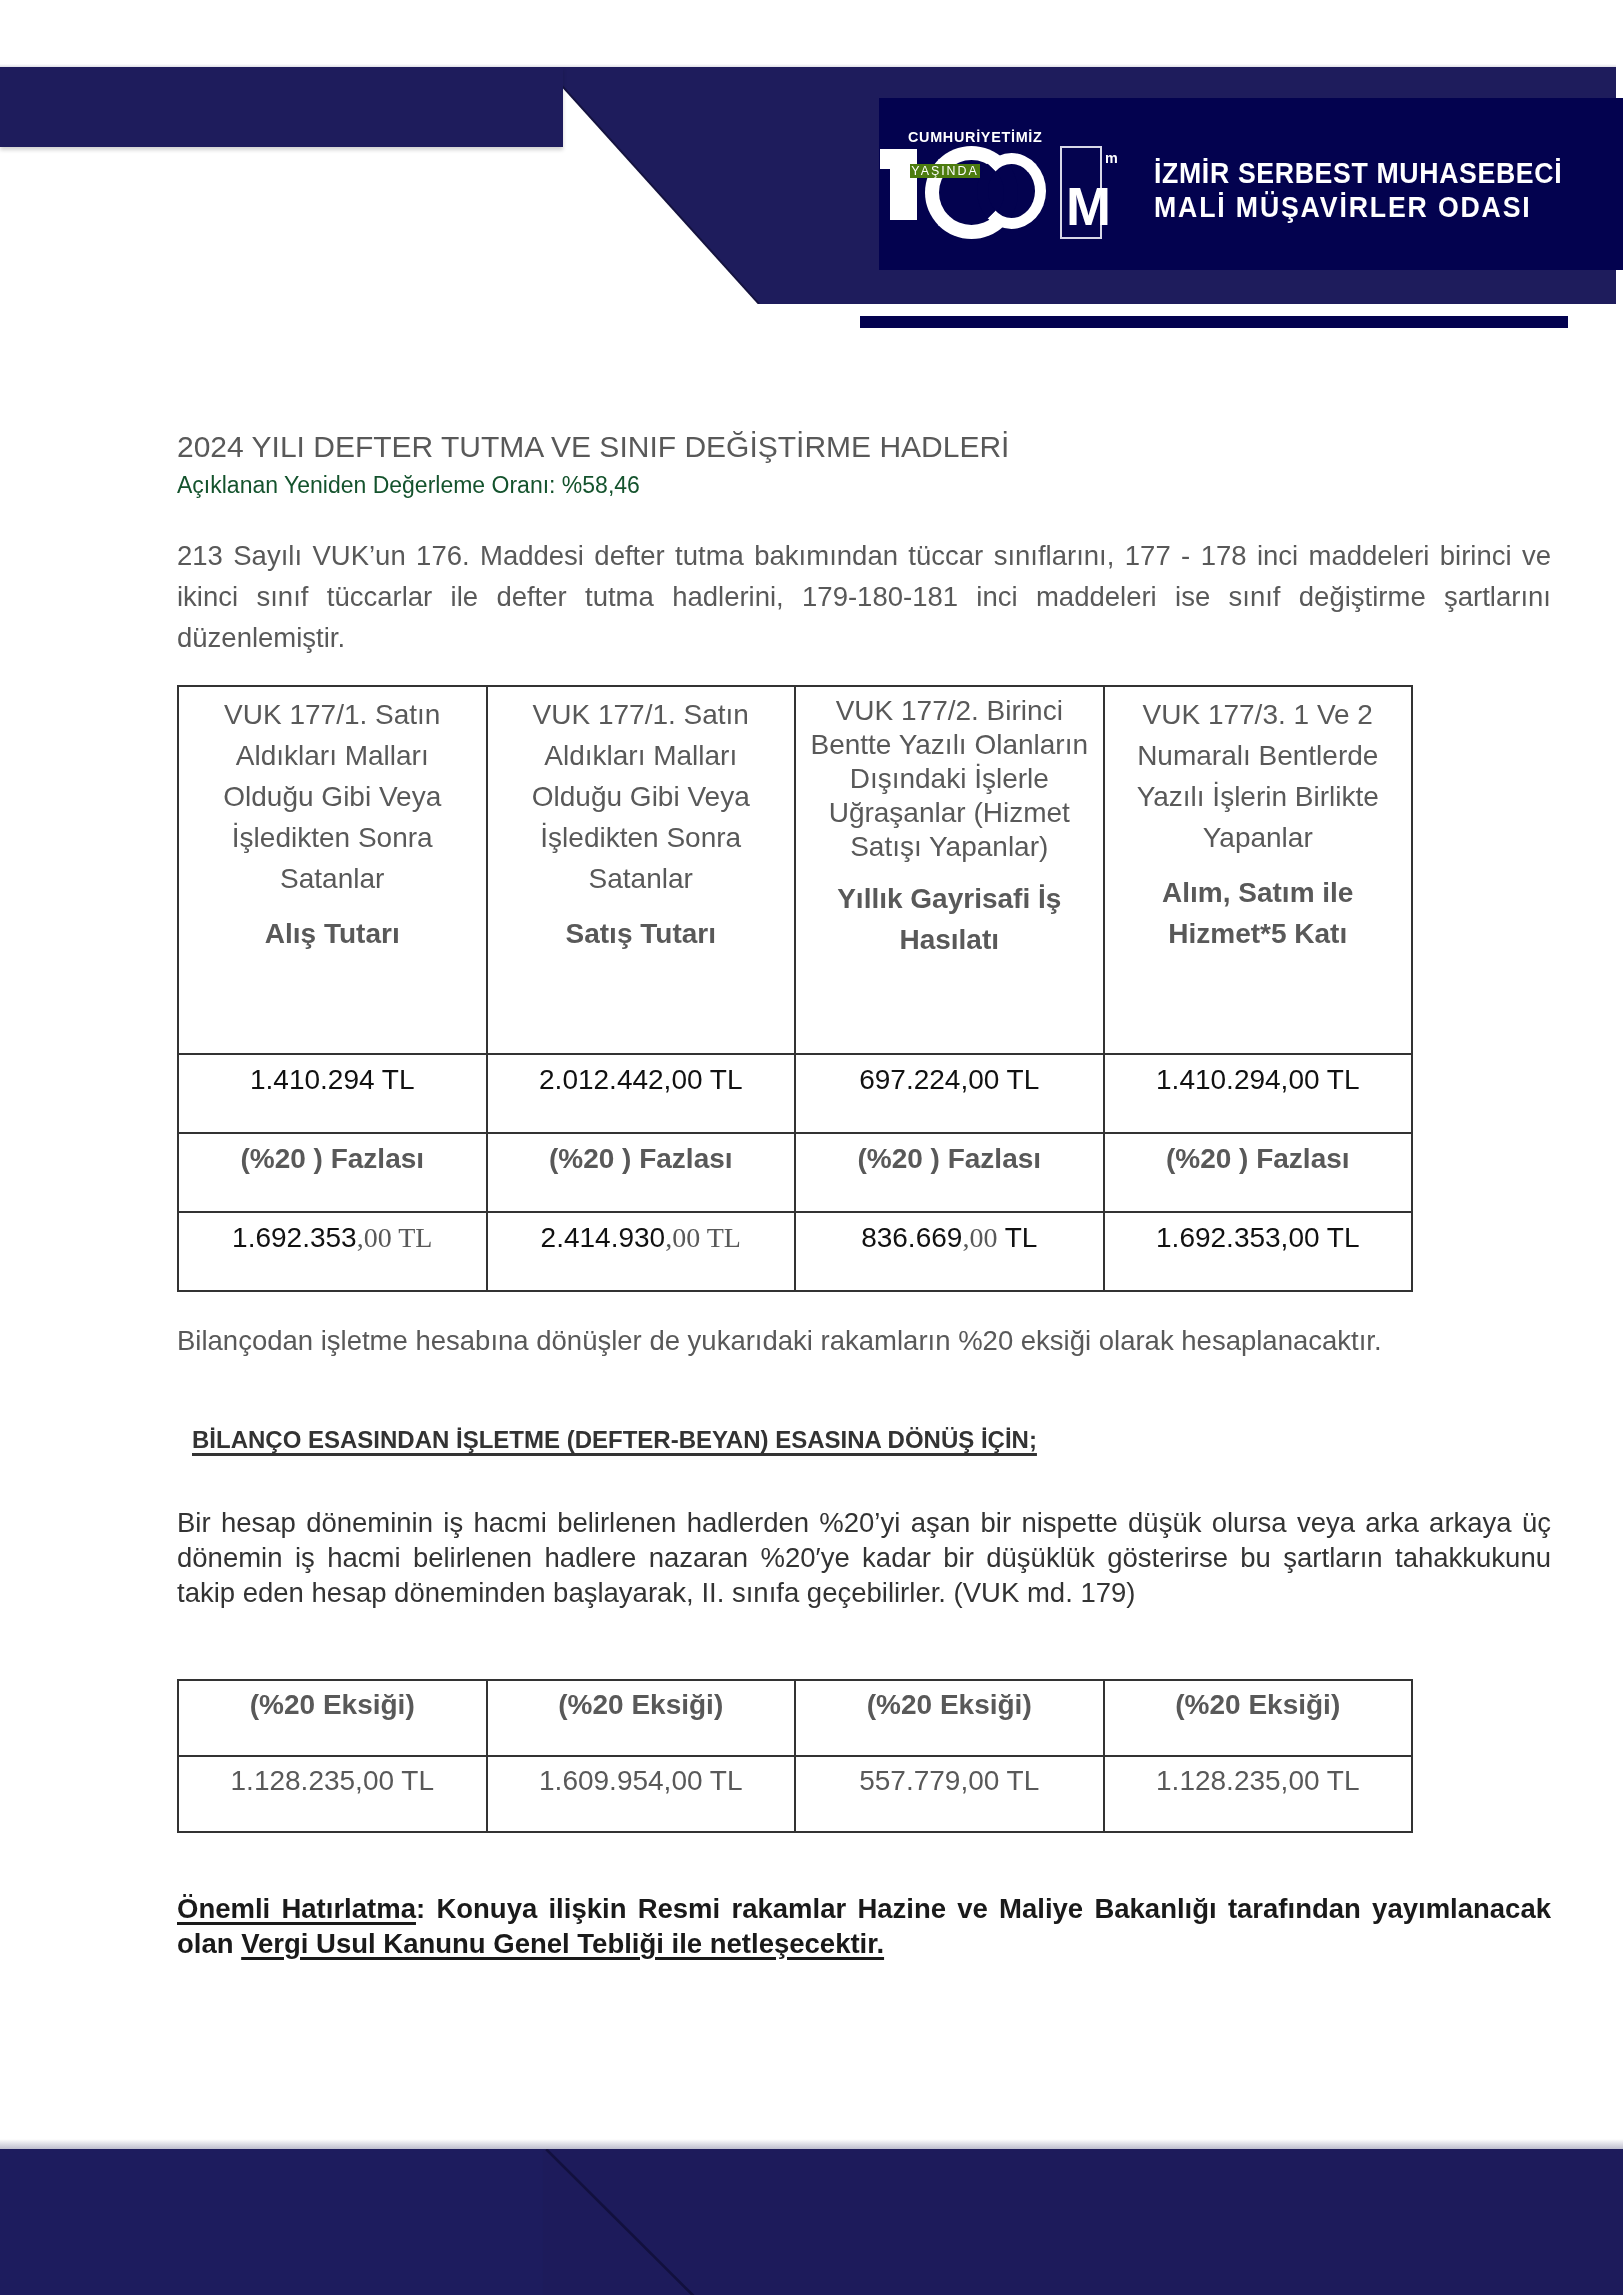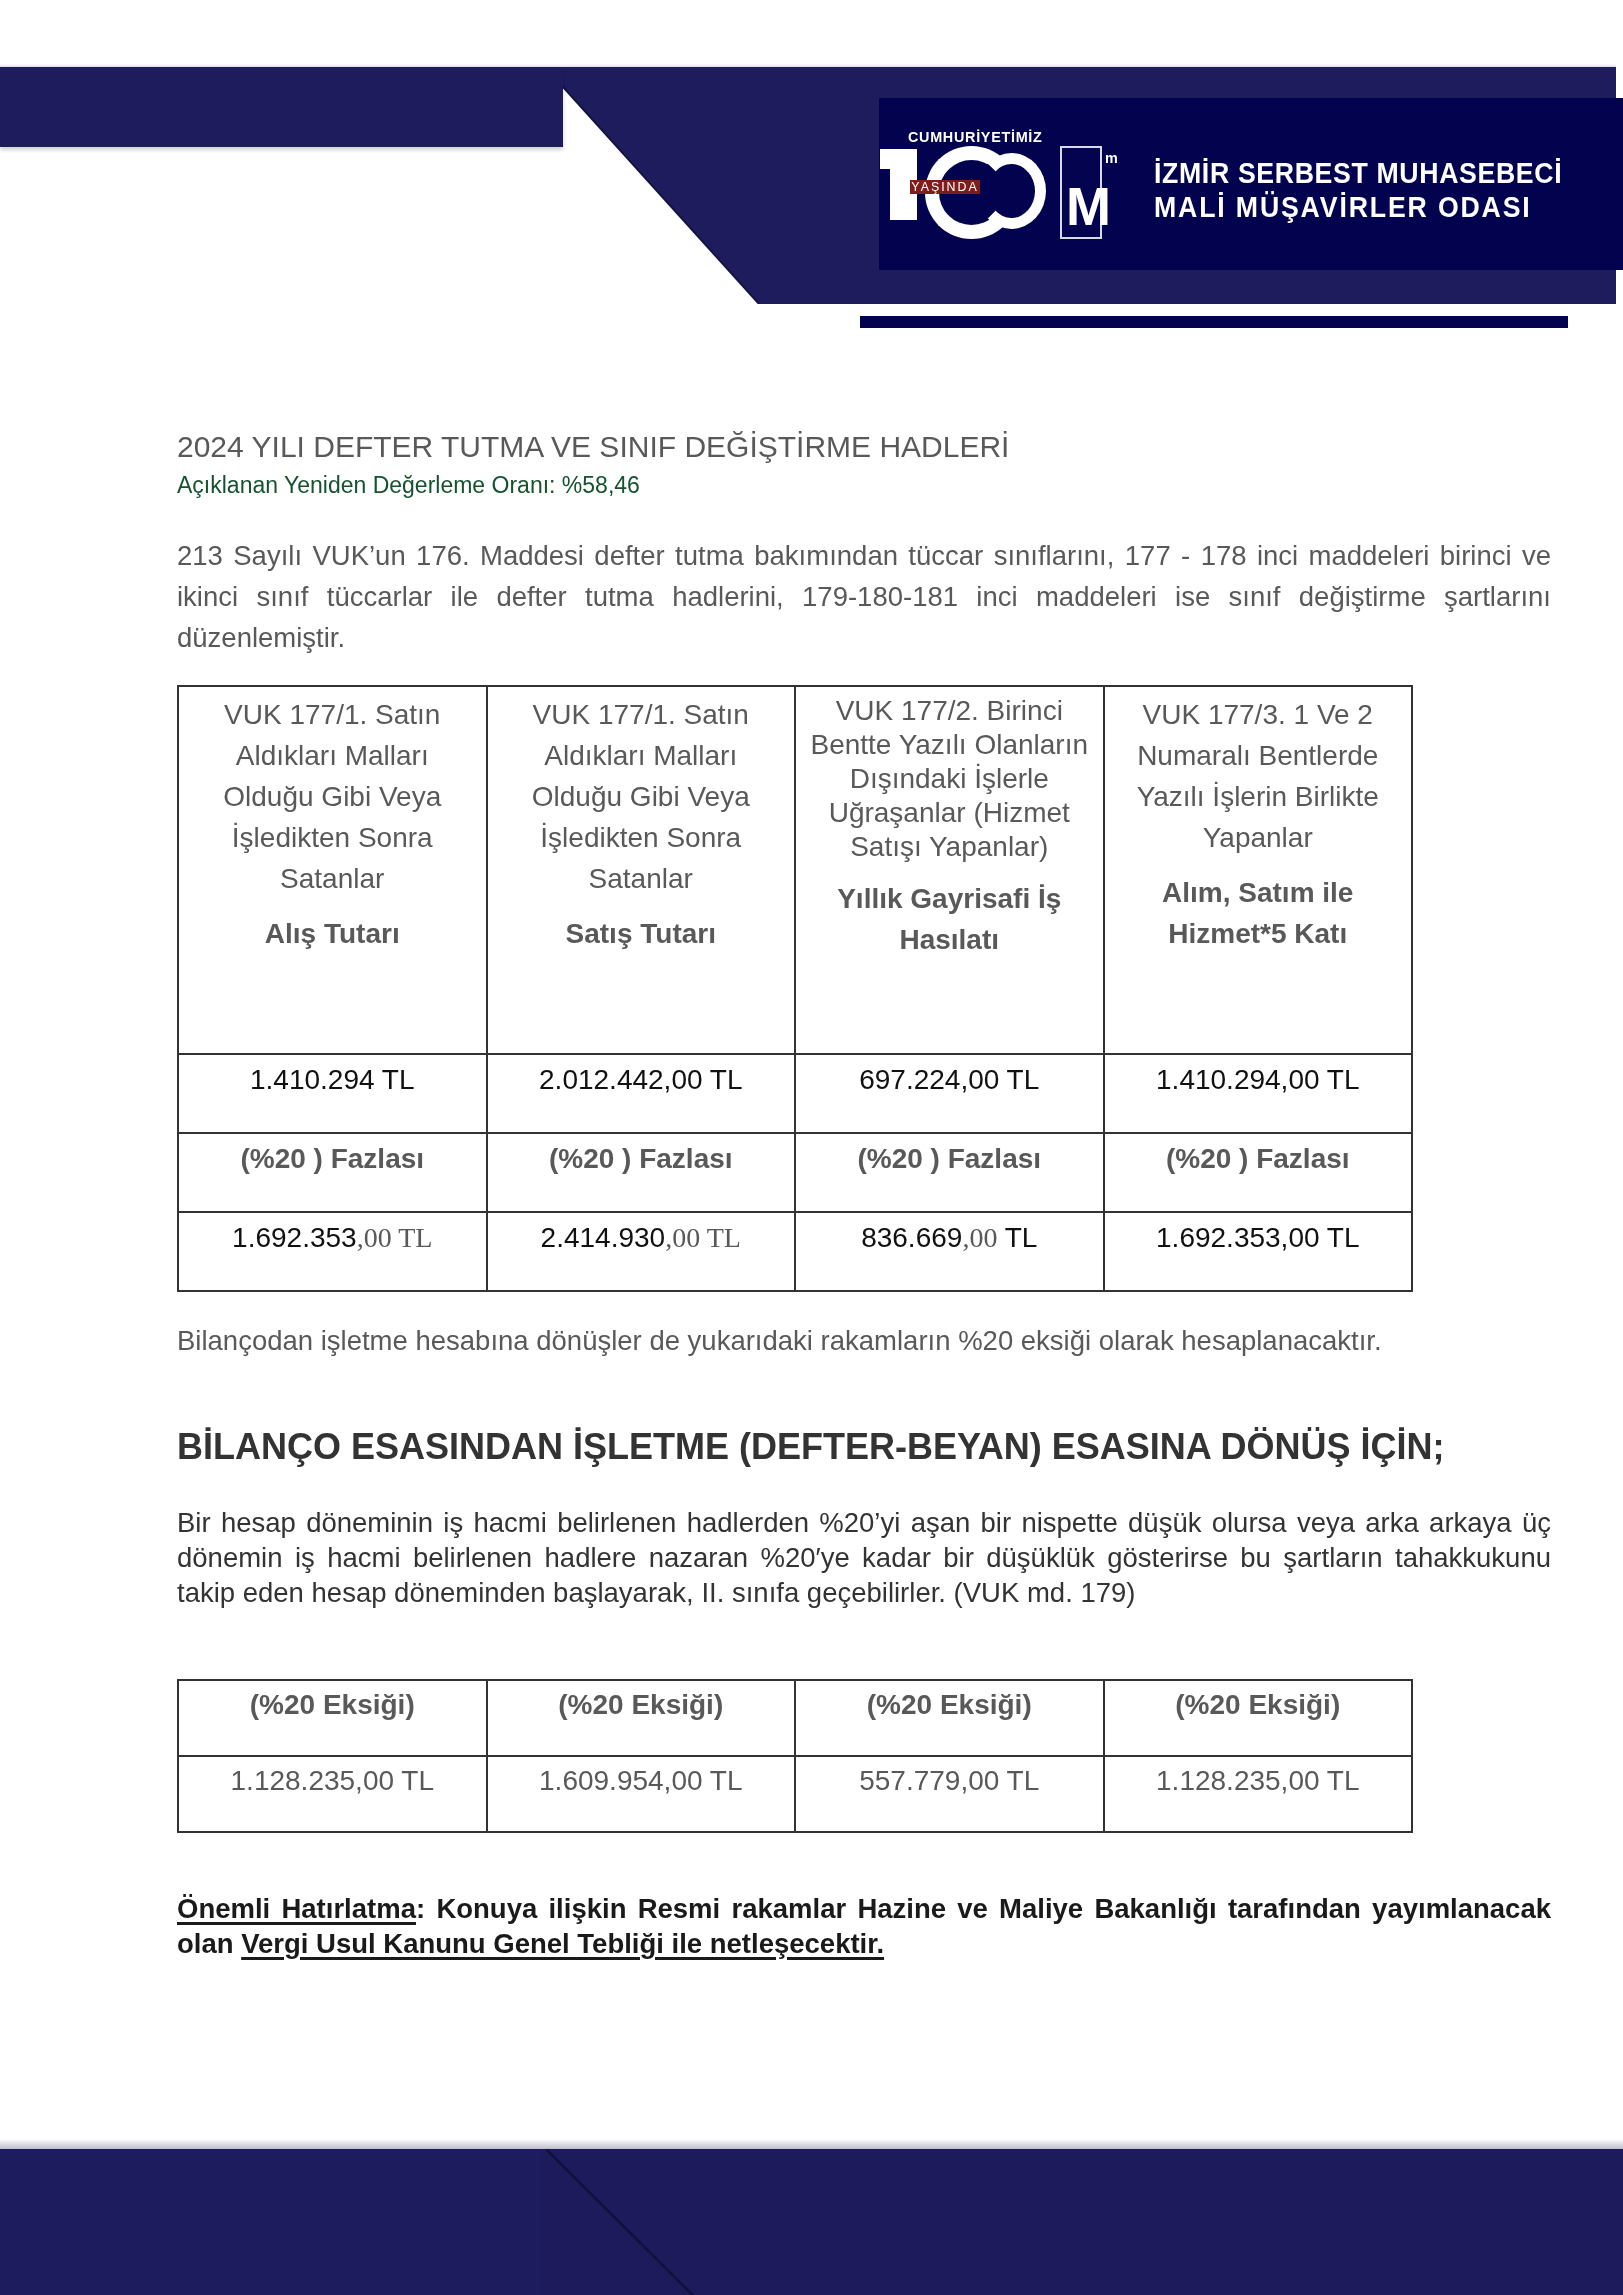--- a/index.html
+++ b/index.html
@@ -9,21 +9,21 @@
   .hdr-shadow { position: absolute; left: 0; top: 64px; width: 1616px; height: 5.2px; background: linear-gradient(#ffffff, #c9c9d6); }
   .hdr-left-bar { position: absolute; left: 0; top: 67px; width: 563px; height: 80px; background: #1e1c5c; box-shadow: 0 2.6px 3.9px rgba(0,0,0,0.18); }
   .hdr-right-block { position: absolute; left: 0; top: 67px; width: 1616px; height: 237px; }
   .hdr-right-block svg { display: block; }
   .logo-box { position: absolute; left: 879px; top: 98px; width: 748px; height: 172px; background: #03024f; }
   .logo-cumhuriyet { position: absolute; left: 29px; top: 31px; font-size: 14.4px; font-weight: bold; color: #ffffff; letter-spacing: 0.7px; }
   .logo-one { position: absolute; left: 10.5px; top: 51px; width: 27.5px; height: 71px; background: #ffffff; }
   .logo-one::before { content: ""; position: absolute; left: -9.2px; top: 0; width: 13px; height: 19.6px; background: #ffffff; }
   .logo-ring { position: absolute; left: 46px; top: 48px; width: 65px; height: 65px; border: 14.4px solid #ffffff; border-radius: 50%; border-right-color: #03024f; }
   .logo-ring2 { position: absolute; left: 98px; top: 55px; width: 47px; height: 54px; border: 11.8px solid #ffffff; border-radius: 50%; border-left-color: #03024f; }
-  .logo-yasinda { position: absolute; left: 31px; top: 82px; font-size: 12.4px; color: #ffffff; letter-spacing: 2px; background: #7f1d1d; padding: 0 1.3px; }
+  .logo-yasinda { position: absolute; left: 31px; top: 66px; font-size: 12.4px; color: #ffffff; letter-spacing: 2px; background: #4d7c0f; padding: 0 1.3px; }
   .logo-m-box { position: absolute; left: 181px; top: 48px; width: 38px; height: 89px; border: 2px solid #d8d8e8; background: #04034f; }
   .logo-m { position: absolute; left: 3.9px; top: 31px; font-size: 54px; font-weight: bold; color: #ffffff; line-height: 1; }
   .logo-m-sup { position: absolute; left: 226px; top: 52px; font-size: 14.4px; font-weight: bold; color: #ffffff; }
   .logo-line1 { position: absolute; left: 275px; top: 59px; font-size: 29px; font-weight: bold; color: #ffffff; letter-spacing: 0.7px; white-space: nowrap; transform: scaleX(0.92); transform-origin: left; }
   .logo-line2 { position: absolute; left: 275px; top: 93px; font-size: 29px; font-weight: bold; color: #ffffff; letter-spacing: 2px; white-space: nowrap; transform: scaleX(0.92); transform-origin: left; }
   .hdr-underline { position: absolute; left: 860px; top: 316px; width: 708px; height: 12.4px; background: #03024f; }
 
   
   .content { position: absolute; left: 177px; top: 0; width: 1374px; }
   .title { position: absolute; top: 413px; left: 0; font-size: 30px; font-weight: normal; color: #595959; white-space: nowrap; margin-top: 17px; }
@@ -35,21 +35,21 @@
   .th-cell { height: 359px; padding-top: 6.5px !important; margin-left: 40px; }
   .th-desc { display: block; line-height: 41px; }
   .th-desc.tight { line-height: 34px; }
   .th-bold { display: block; font-weight: bold; margin-top: 14.4px; line-height: 41px; }
   .val-row td { height: 68px; padding-top: 9.2px !important; }
   .val-black { color: #111111; }
   .val-gray { color: #595959; font-family: Liberation Serif, serif; }
   .fazla { font-weight: bold; color: #595959; }
 
   .bilanco-note { position: absolute; top: 1325px; left: 177px; font-size: 27.5px; color: #595959; white-space: nowrap; }
-  .section-heading { position: absolute; top: 1426px; left: 177px; font-size: 36px; font-weight: bold; color: #333333; text-decoration-thickness: 2.6px; text-underline-offset: 5.2px; white-space: nowrap; }
+  .section-heading { position: absolute; top: 1426px; left: 192px; font-size: 24px; font-weight: bold; color: #333333; text-decoration: underline; text-decoration-thickness: 2.6px; text-underline-offset: 5.2px; white-space: nowrap; }
   .rule-para { position: absolute; top: 1505px; left: 177px; width: 1374px; font-size: 27.5px; line-height: 35px; color: #333333; text-align: justify; }
 
   table.second { position: absolute; left: 177px; top: 1679px; border-collapse: collapse; width: 1236px; table-layout: fixed; }
   table.second td { border: 2px solid #333333; text-align: center; vertical-align: top; height: 65px; padding-top: 7.9px; font-size: 28px; color: #595959; }
   table.second td.b { font-weight: bold; }
 
   .reminder { position: absolute; top: 1891px; left: 177px; width: 1374px; font-size: 27.5px; line-height: 35px; font-weight: bold; color: #1a1a1a; text-align: justify; }
   .reminder .u { text-decoration: underline; text-decoration-thickness: 2.6px; text-underline-offset: 3.9px; }
 
   

